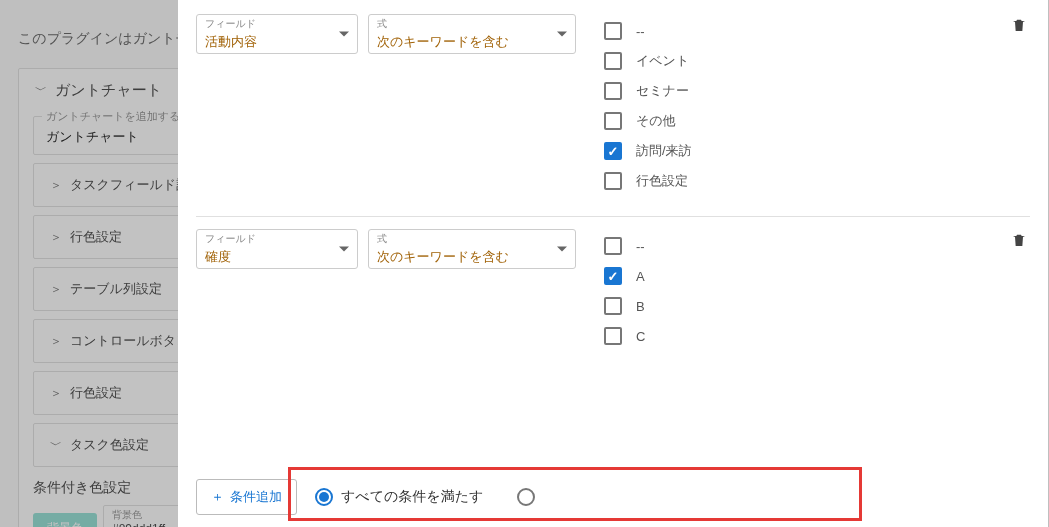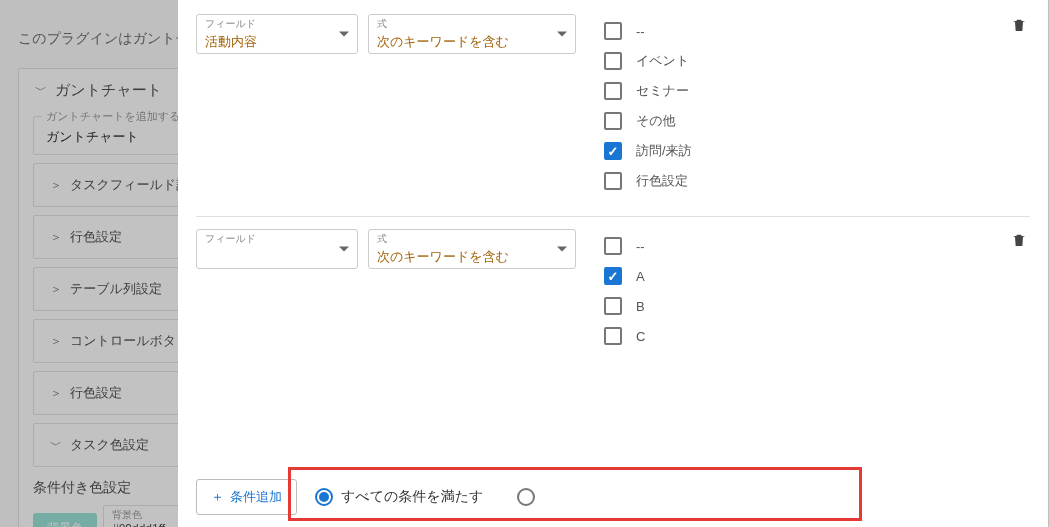--- a/index.html
+++ b/index.html
@@ -305,20 +305,21 @@
             <svg viewBox="0 0 24 24">
               <path d="M6 7h12l-1 14H7L6 7zm3-3h6l1 2H8l1-2zM4 6h16v1H4z"></path>
             </svg>
           </div>
     </div>
       </div>
       <div class="cond-block">
     <div class="cond-top">
       <div class="sel-wrap">
         <div class="lbl">フィールド</div>
+        <div class="val">確度</div>
         <span class="sel-caret"></span>
       </div>
       <div class="sel-wrap wide">
         <div class="lbl">式</div>
         <div class="val">次のキーワードを含む</div>
         <span class="sel-caret"></span>
       </div>
       <div class="checks">
     <div class="check-row">
       <span class="cb "></span>

